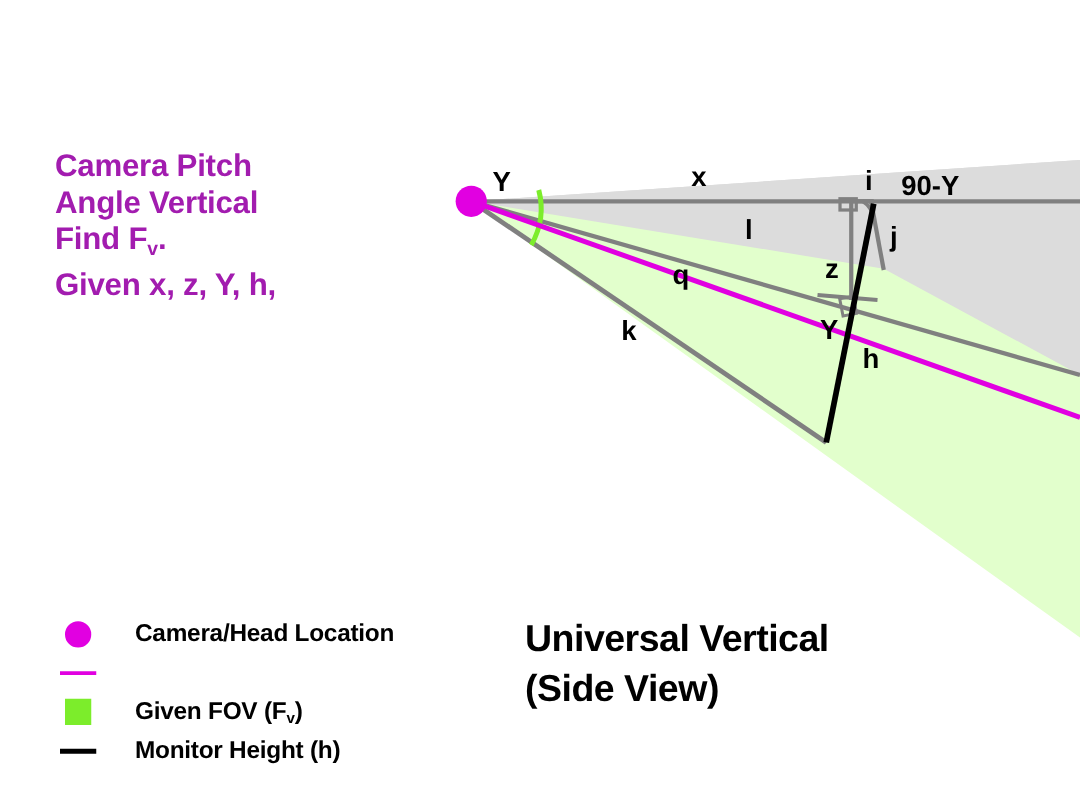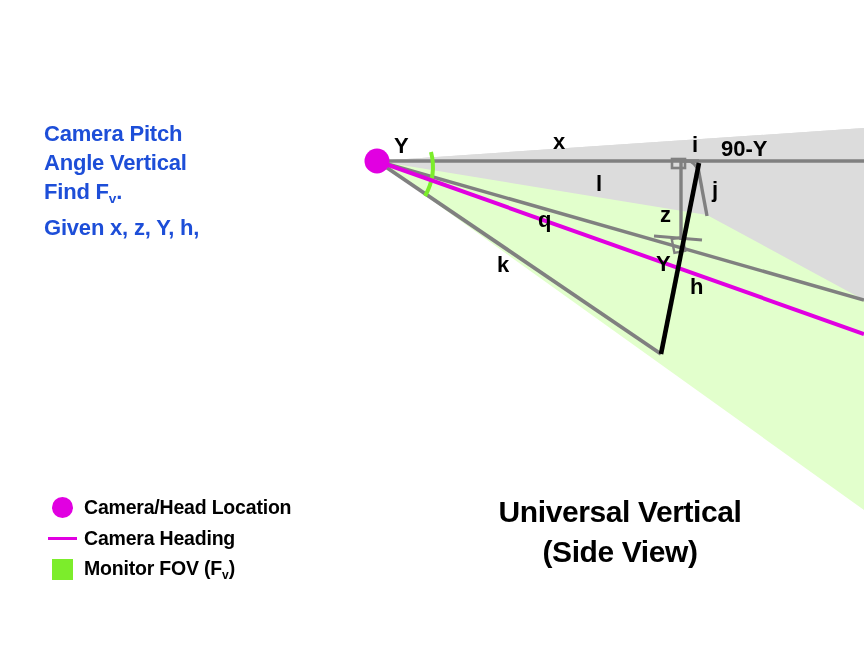--- a/index.html
+++ b/index.html
@@ -23,24 +23,24 @@
     width: 864px;
     height: 648px;
   }
 
   
   #problem-statement {
     position: absolute;
     left: 44px;
     top: 119px;
     width: 300px;
-    font-size: 22px;
+    font-size: 25px;
     font-weight: bold;
     line-height: 29px;
-    color: #1d4ed8;
+    color: #a21caf;
     letter-spacing: -0.2px;
   }
   #problem-statement .line {
     white-space: pre;
   }
   .sub {
     font-size: 0.62em;
     vertical-align: -0.30em;
     font-weight: bold;
     letter-spacing: 0;
@@ -50,20 +50,21 @@
   #legend {
     position: absolute;
     left: 40px;
     top: 492px;
     width: 330px;
   }
   .legend-row {
     display: flex;
     align-items: center;
     height: 31px;
+    gap: 24px;
   }
   .legend-key {
     width: 44px;
     min-width: 44px;
     display: flex;
     align-items: center;
     justify-content: center;
   }
   .legend-label {
     font-size: 19.5px;
@@ -93,21 +94,21 @@
     height: 4px;
     background: #000000;
   }
 
   
   #title {
     position: absolute;
     right: 44px;
     top: 492px;
     width: 400px;
-    text-align: center;
+    text-align: left;
     font-size: 30px;
     font-weight: bold;
     line-height: 40px;
     color: #000000;
     letter-spacing: -0.4px;
   }
   #title .tline { white-space: pre; display: block; }
 
   
   .dlabel {
@@ -185,29 +186,34 @@
     <span class="legend-key">
         <span class="key-dot"></span>
       </span>
     <span class="legend-label">Camera/Head Location</span>
   </div>
 
   <div class="legend-row">
     <span class="legend-key">
         <span class="key-line-magenta"></span>
       </span>
-    <span class="legend-label">Camera Heading</span>
   </div>
 
   <div class="legend-row">
     <span class="legend-key">
         <span class="key-swatch-green"></span>
       </span>
-    <span class="legend-label"><span>Monitor FOV (F</span><span class="sub">v</span><span>)</span></span>
-  </div>
-
+    <span class="legend-label"><span>Given FOV (F</span><span class="sub">v</span><span>)</span></span>
+  </div>
+
+  <div class="legend-row">
+    <span class="legend-key">
+        <span class="key-line-black"></span>
+      </span>
+    <span class="legend-label">Monitor Height (h)</span>
+  </div>
 
 </div>
 
 <div id="title">
   <span class="tline">Universal Vertical</span>
   <span class="tline">(Side View)</span>
 </div>
 
 </body></html>

